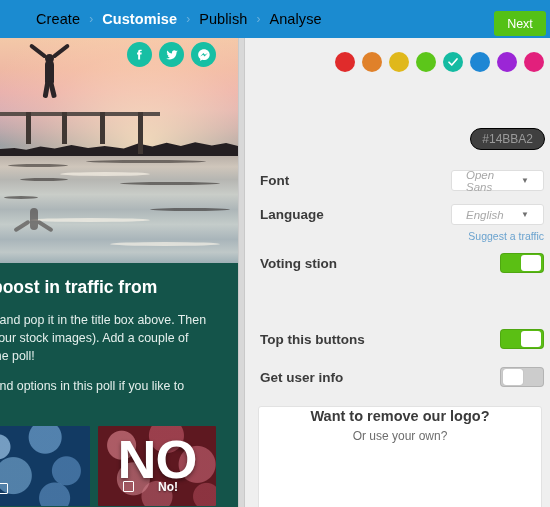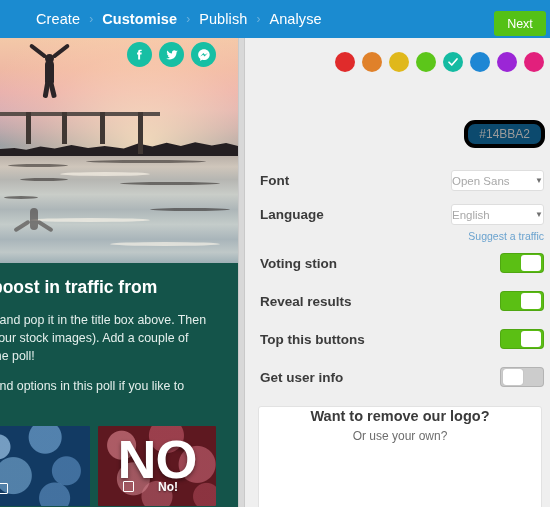--- a/index.html
+++ b/index.html
@@ -16,21 +16,21 @@
     width: 550px; height: 38px;
     background: #1b8bd0;
     display: flex; align-items: center;
   }
   #topbar .crumbs {
     display: flex; align-items: center;
     margin-left: 36px; gap: 9px;
   }
   .crumb {
     font-size: 14.5px;
-    color: #ffffff;
+    color: #000000;
     letter-spacing: .1px;
     white-space: nowrap;
   }
   .crumb.active { color: #ffffff; font-weight: bold; }
   .crumb-sep { color: #6cb2dd; font-size: 12px; line-height: 1; }
   #next-btn {
     position: absolute; right: 4px; top: 11px;
     width: 52px; height: 25px;
     background: #54c116;
     border: none; border-radius: 3px;
@@ -255,44 +255,45 @@
   .swatch {
     width: 20px; height: 20px; border-radius: 50%;
     cursor: pointer; position: relative;
   }
   .swatch .tick {
     position: absolute; left: 0; top: 0; right: 0; bottom: 0;
     display: flex; align-items: center; justify-content: center;
   }
 
   #hex-badge {
-    position: absolute; right: 5px; top: 82px;
-    background: #0c4a6e;
-    border: 4px solid #000000;
+    position: absolute; right: 5px; top: 90px;
+    background: #404040;
+    border: 1px solid #000000;
     border-radius: 11px;
     padding: 3px 11px;
     font-size: 12px; color: #9a9a9a;
     font-family: "Liberation Sans", sans-serif;
   }
 
   .row {
     position: absolute; left: 14px; right: 6px;
     display: flex; align-items: center; justify-content: space-between; gap: 18px;
   }
   .row-label {
     font-size: 13.5px; font-weight: bold; color: #3b3b3b;
   }
   .select {
     width: 93px; height: 21px;
     background: #ffffff;
     border: 1px solid #dedede;
     border-radius: 3px;
     display: flex; align-items: center;
-    padding: 0 0;
+    padding: 0 14px;
     cursor: pointer;
+    font-style: italic;
   }
   .select .val {
     flex: 1; font-size: 11.5px; color: #a8a8a8;
   }
   .select .caret {
     font-size: 8px; color: #707070; line-height: 1;
   }
   #suggest-link {
     position: absolute; right: 6px; top: 192px;
     font-size: 10.5px; color: #6ba3cf;
@@ -486,26 +487,20 @@
 
   <a id="suggest-link">Suggest a traffic</a>
 
   <div class="row" style="top:215px">
     <span class="row-label">Voting stion</span>
     <div class="toggle on">
         <span class="knob"></span>
       </div>
   </div>
 
-  <div class="row" style="top:253px">
-    <span class="row-label">Reveal results</span>
-    <div class="toggle on">
-        <span class="knob"></span>
-      </div>
-  </div>
 
   <div class="row" style="top:291px">
     <span class="row-label">Top this buttons</span>
     <div class="toggle on">
         <span class="knob"></span>
       </div>
   </div>
 
   <div class="row" style="top:329px">
     <span class="row-label">Get user info</span>

